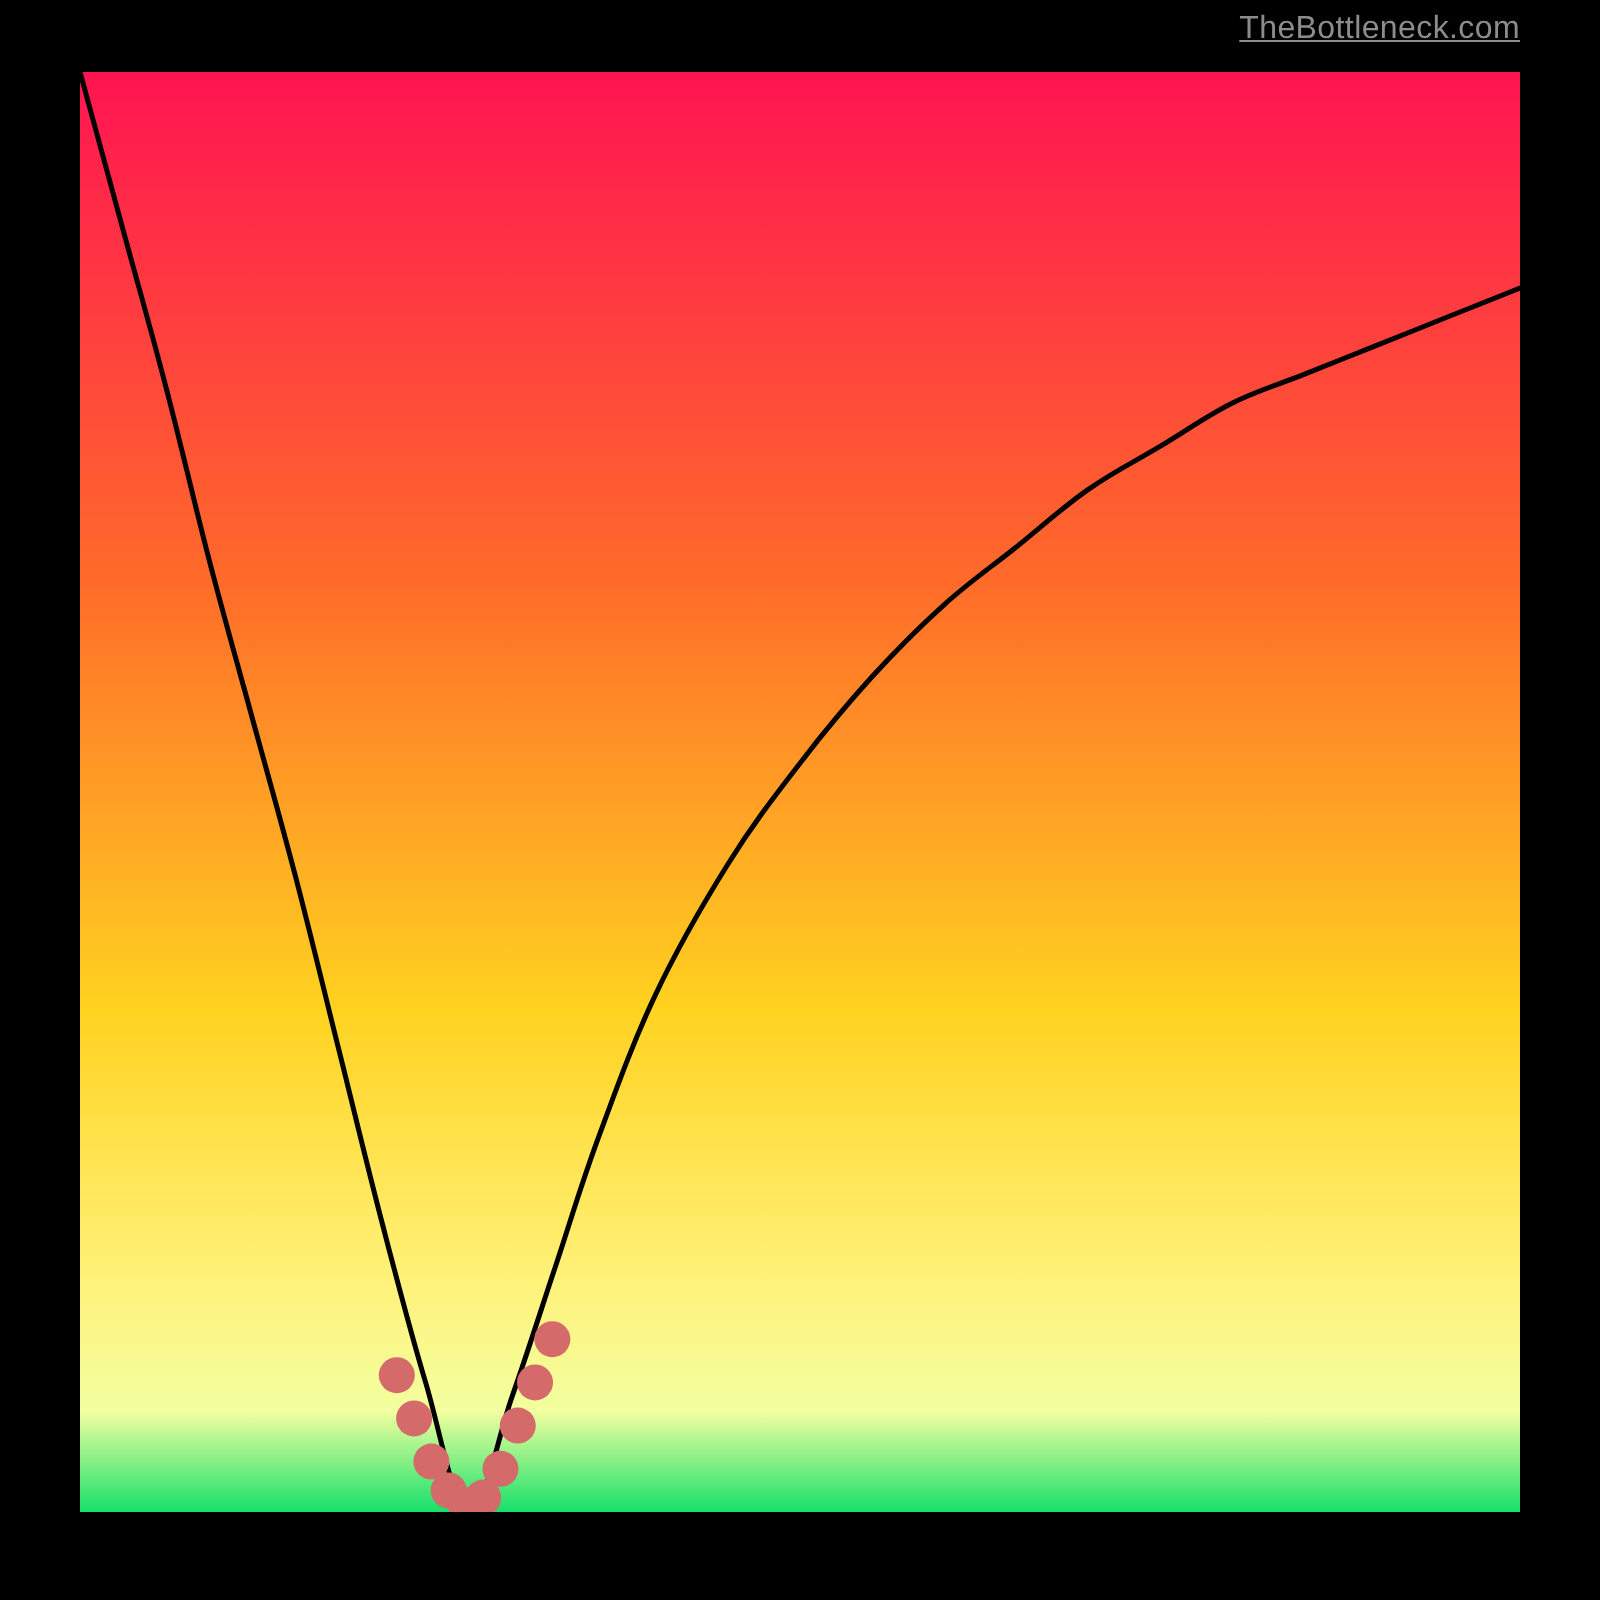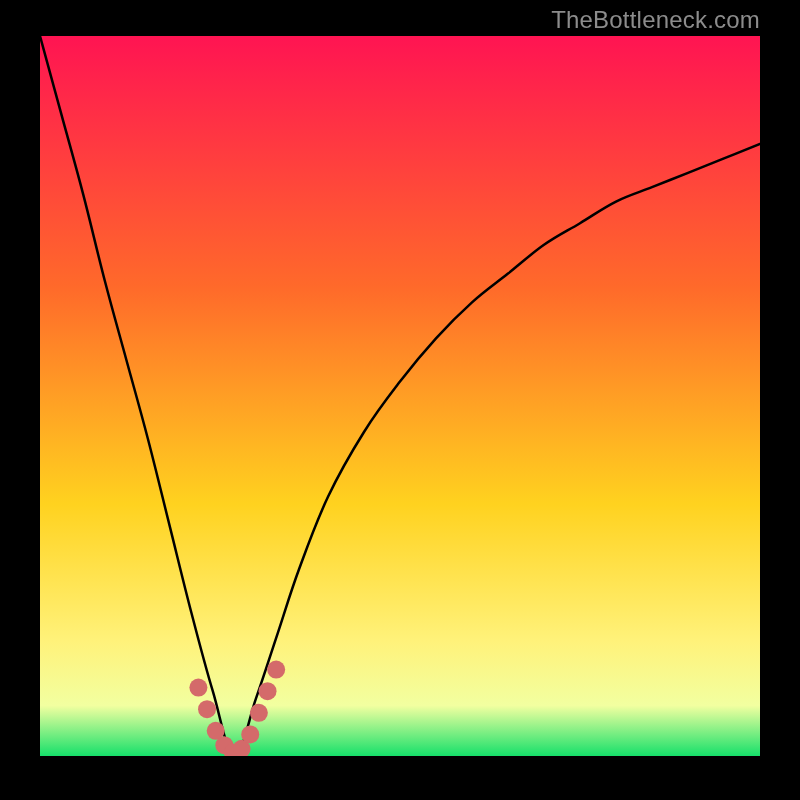--- a/index.html
+++ b/index.html
@@ -59,21 +59,21 @@
     width: 100%;
     height: 100%;
     z-index: 11;
   }
 </style>
 </head>
 <body>
 
 <div class="frame">
 
-  <div class="watermark" style="color: rgb(140, 140, 140); font-size: 24px;">TheBottleneck.com</div>
+  <div class="watermark" style="color: rgb(140, 140, 140); font-size: 16px; text-decoration: underline;">TheBottleneck.com</div>
 
   <div class="plot-area">
 
     <svg class="gradient" viewBox="0 0 720 720" preserveAspectRatio="none">
       <defs>
         <linearGradient id="bg-grad" x1="0" y1="0" x2="0" y2="1">
           <stop offset="0%" stop-color="#ff1452"></stop>
           <stop offset="35%" stop-color="#ff6a2a"></stop>
           <stop offset="65%" stop-color="#ffd21f"></stop>
           <stop offset="84%" stop-color="#fff27a"></stop>

